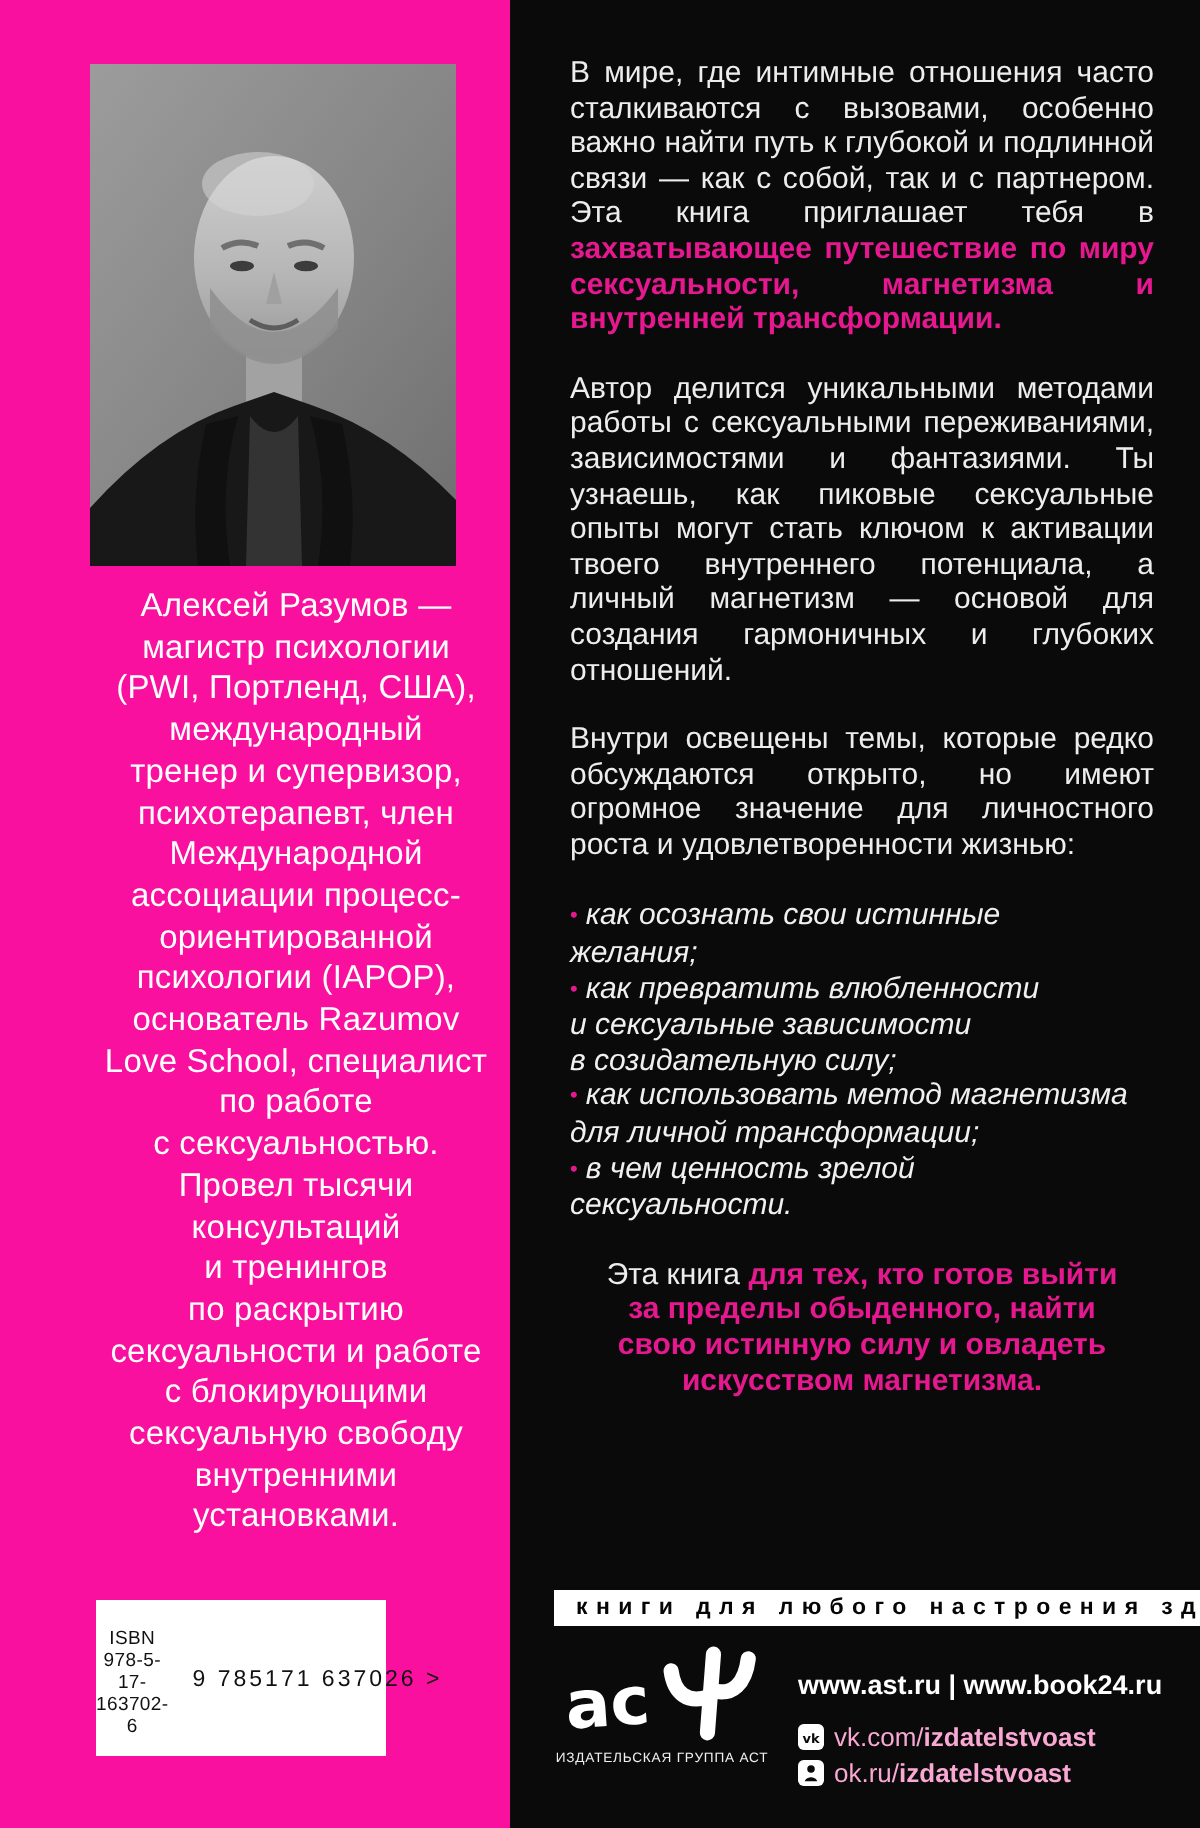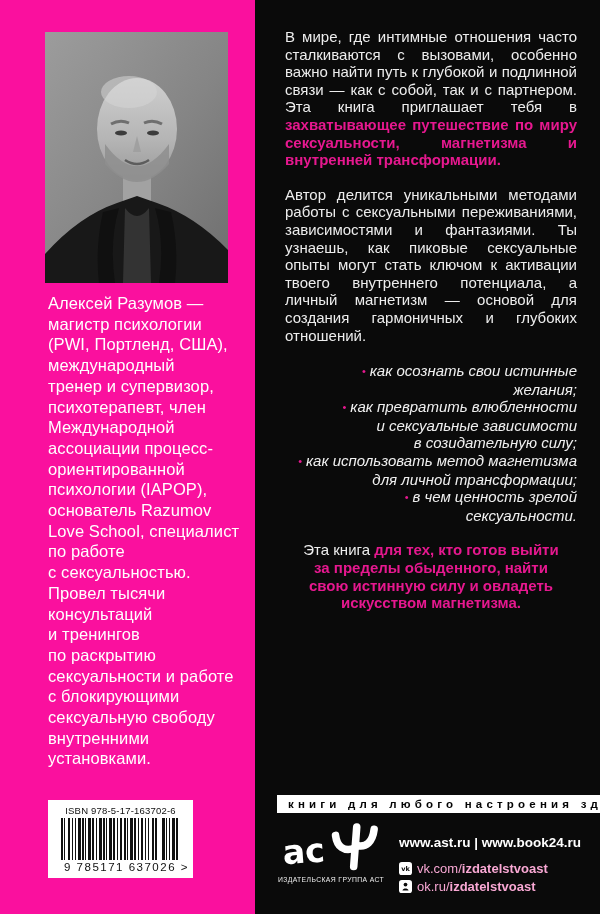--- a/index.html
+++ b/index.html
@@ -2,50 +2,50 @@
 <html><head>
 <meta charset="utf-8">
 <style>
   html,body{margin:0;padding:0;}
   body{
     width:600px;height:914px;position:relative;overflow:hidden;
     background:#000;font-family:"Liberation Sans",sans-serif;
     -webkit-font-smoothing:antialiased;
   }
   
-  .left-panel{position:absolute;left:0;top:0;width:255px;height:914px;background:#fa109e;}
+  .left-panel{position:absolute;left:0;top:0;width:255px;height:914px;background:#fa109e;text-align:center;}
   .photo-frame{position:absolute;left:45px;top:32px;width:183px;height:251px;overflow:hidden;}
   .photo-frame svg{display:block;width:100%;height:100%;}
   .bio{
     position:absolute;left:48px;top:293px;width:200px;
     color:#ffffff;font-size:16.5px;line-height:20.7px;
     white-space:pre-line;letter-spacing:.1px;
   }
   .barcode-box{
     position:absolute;left:48px;top:800px;width:145px;height:78px;
-    background:#ffffff;color:#111;display:flex;flex-direction:column;align-items:center;
+    background:#ffffff;color:#111;display:flex;flex-direction:row;align-items:center;
   }
   .isbn-label{font-size:9.5px;margin-top:5px;letter-spacing:.2px;}
   .barcode-stripes{
     width:120px;height:42px;margin-top:2px;
     background-image:repeating-linear-gradient(90deg,
       #111 0px,#111 1.5px,#fff 1.5px,#fff 3px,
       #111 3px,#111 4px,#fff 4px,#fff 6.5px,
       #111 6.5px,#111 9px,#fff 9px,#fff 10.5px);
   }
   .barcode-digits{font-size:11.5px;letter-spacing:1.5px;margin-top:1px;white-space:nowrap;margin-left:12px;}
   
   .right-panel{position:absolute;left:255px;top:0;width:406px;height:914px;background:#0a0a0a;}
   .copy{
     position:absolute;left:30px;top:28px;width:292px;
     color:#ededed;font-size:15px;line-height:17.6px;text-align:justify;
   }
   .copy p{margin:0 0 17px 0;}
   .hl{color:#e6188f;font-weight:bold;}
-  .topics{list-style:none;margin:18px 0 17px 0;padding:0;text-align:right;}
+  .topics{list-style:none;margin:18px 0 17px 0;padding:0;text-align:left;}
   .topics li{font-style:italic;color:#f0f0f0;line-height:17.6px;}
   .topics .dot{color:#e6188f;font-style:normal;font-size:11px;vertical-align:1px;margin-right:4px;}
   .topics .btext{white-space:pre-line;}
   .outro{text-align:center;white-space:pre-line;margin-bottom:0;}
   .banner{
     position:absolute;left:22px;top:795px;
     background:#ffffff;color:#050505;font-size:11.5px;font-weight:bold;
     letter-spacing:4.2px;padding:3px 9px 3px 11px;white-space:nowrap;
   }
   .publisher{position:absolute;left:20px;top:818px;width:310px;display:flex;gap:12px;color:#fff;}
@@ -126,20 +126,21 @@
   </div>
 </div>
 
 <div class="right-panel">
 
   <div class="copy">
     <p><span>В мире, где интимные отношения часто сталкиваются с вызовами, особенно важно найти путь к глубокой и подлинной связи — как с собой, так и с партнером. Эта книга приглашает тебя в </span><span class="hl">захватывающее путешествие по миру сексуальности, магнетизма и внутренней трансформации.</span></p>
 
     <p>Автор делится уникальными методами работы с сексуальными переживаниями, зависимостями и фантазиями. Ты узнаешь, как пиковые сексуальные опыты могут стать ключом к активации твоего внутреннего потенциала, а личный магнетизм — основой для создания гармоничных и глубоких отношений.</p>
 
+    <p style="margin-bottom:0;">Внутри освещены темы, которые редко обсуждаются открыто, но имеют огромное значение для личностного роста и удовлетворенности жизнью:</p>
 
     <ul class="topics">
       <li><span class="dot">•</span><span class="btext">как осознать свои истинные
 желания;</span></li>
       <li><span class="dot">•</span><span class="btext">как превратить влюбленности
 и сексуальные зависимости
 в созидательную силу;</span></li>
       <li><span class="dot">•</span><span class="btext">как использовать метод магнетизма
 для личной трансформации;</span></li>
       <li><span class="dot">•</span><span class="btext">в чем ценность зрелой

